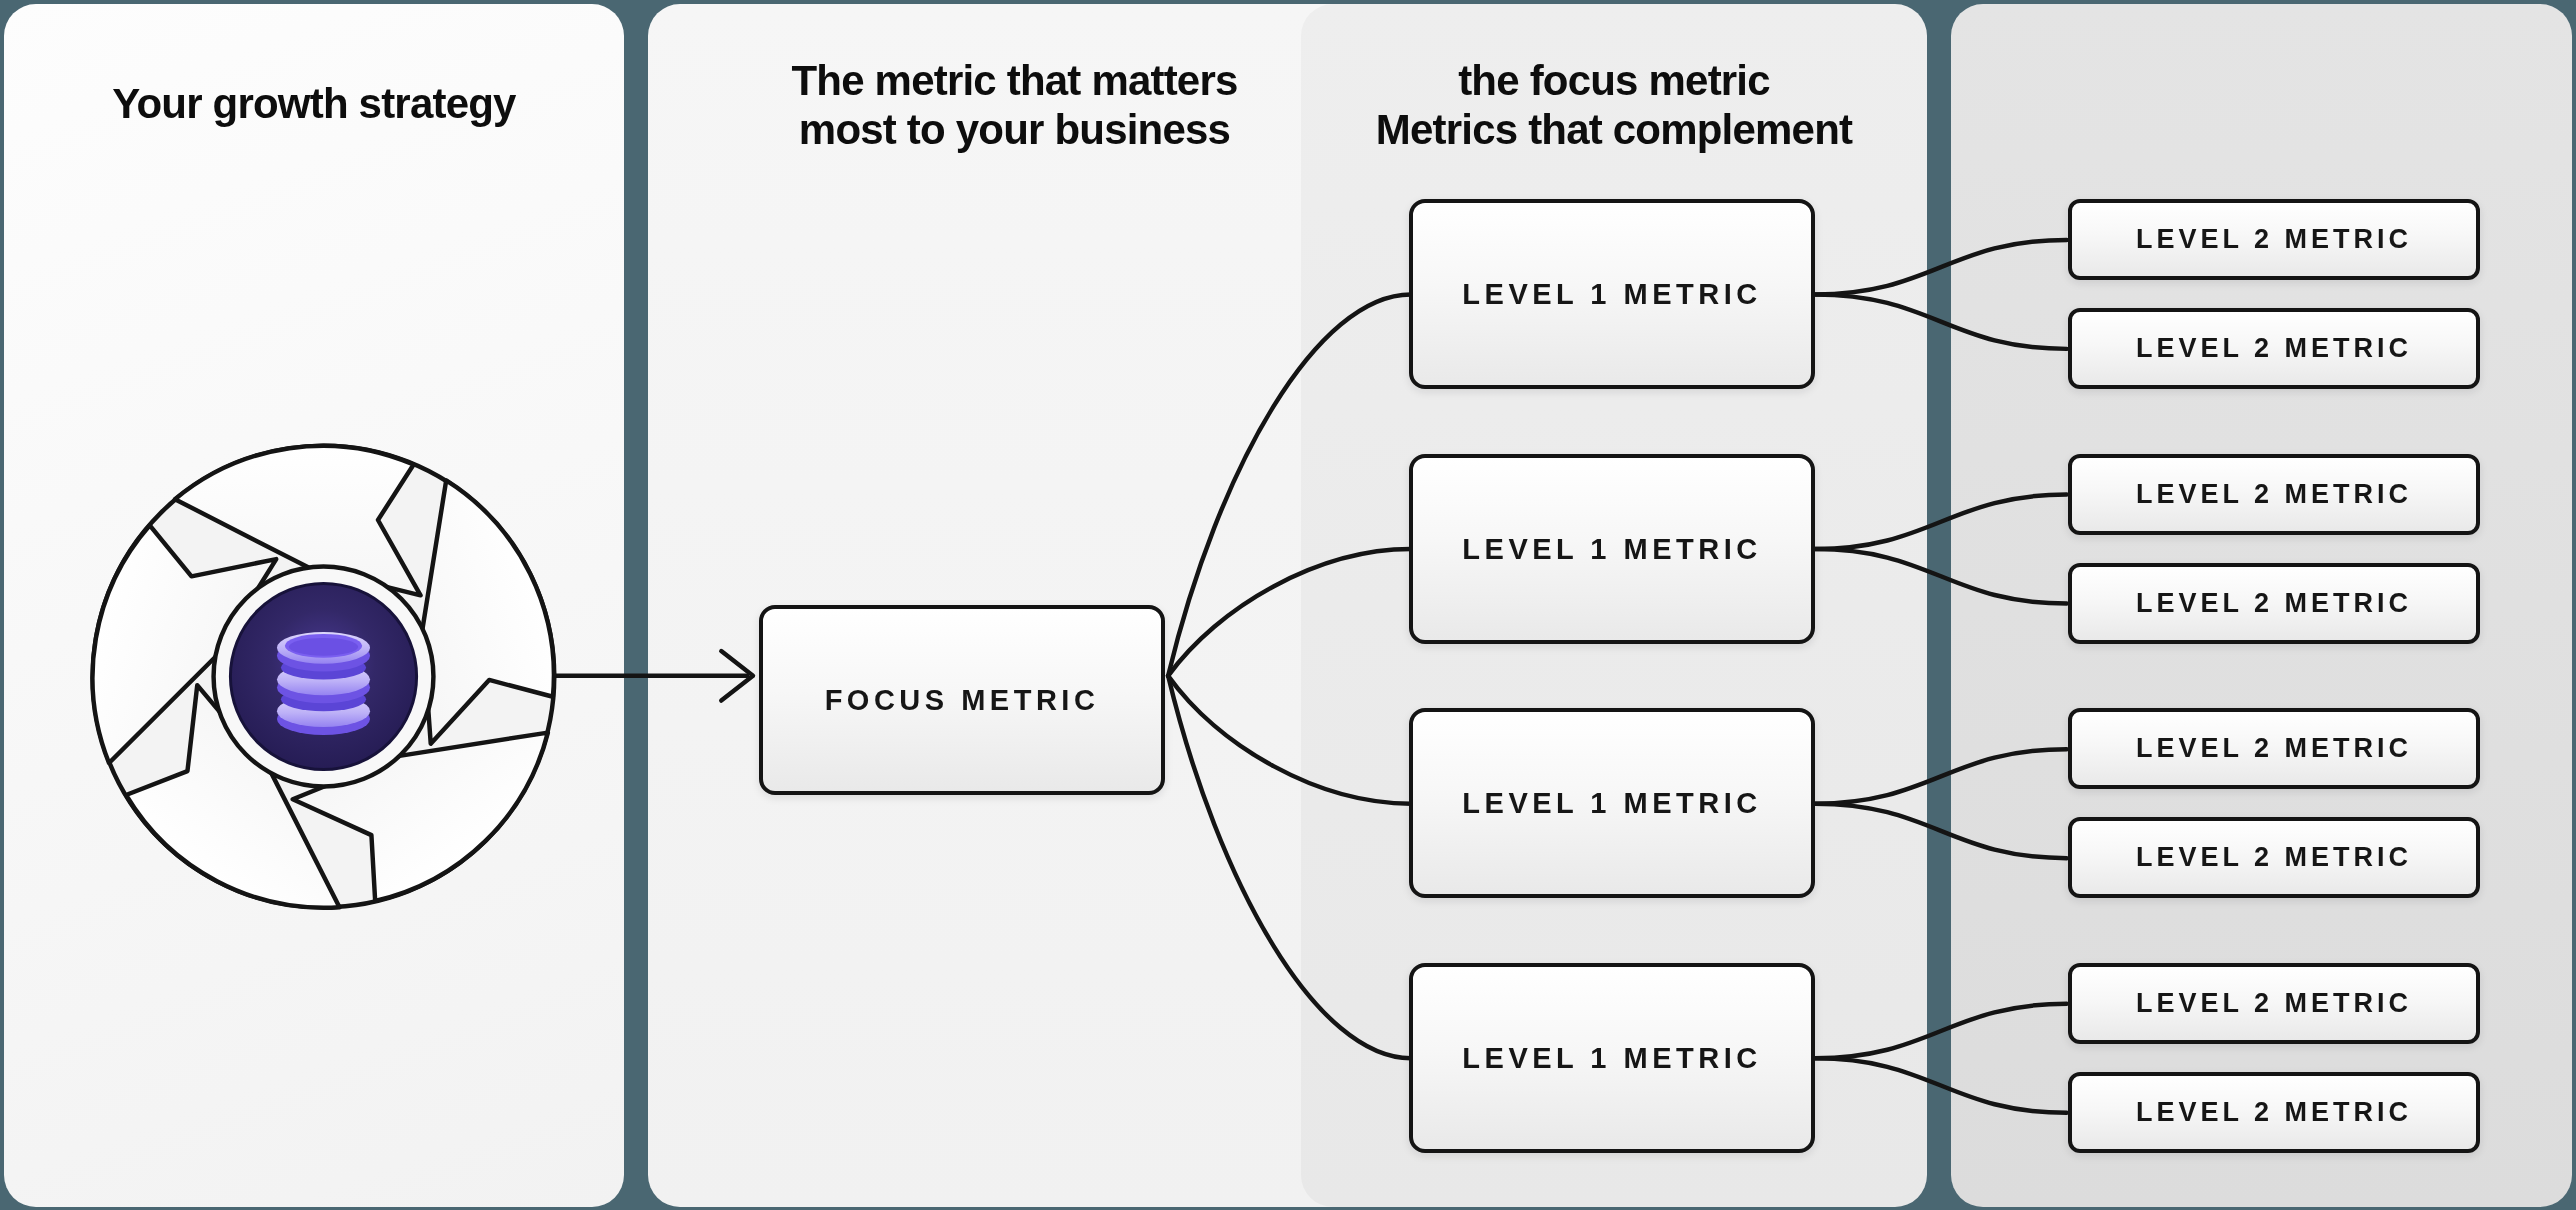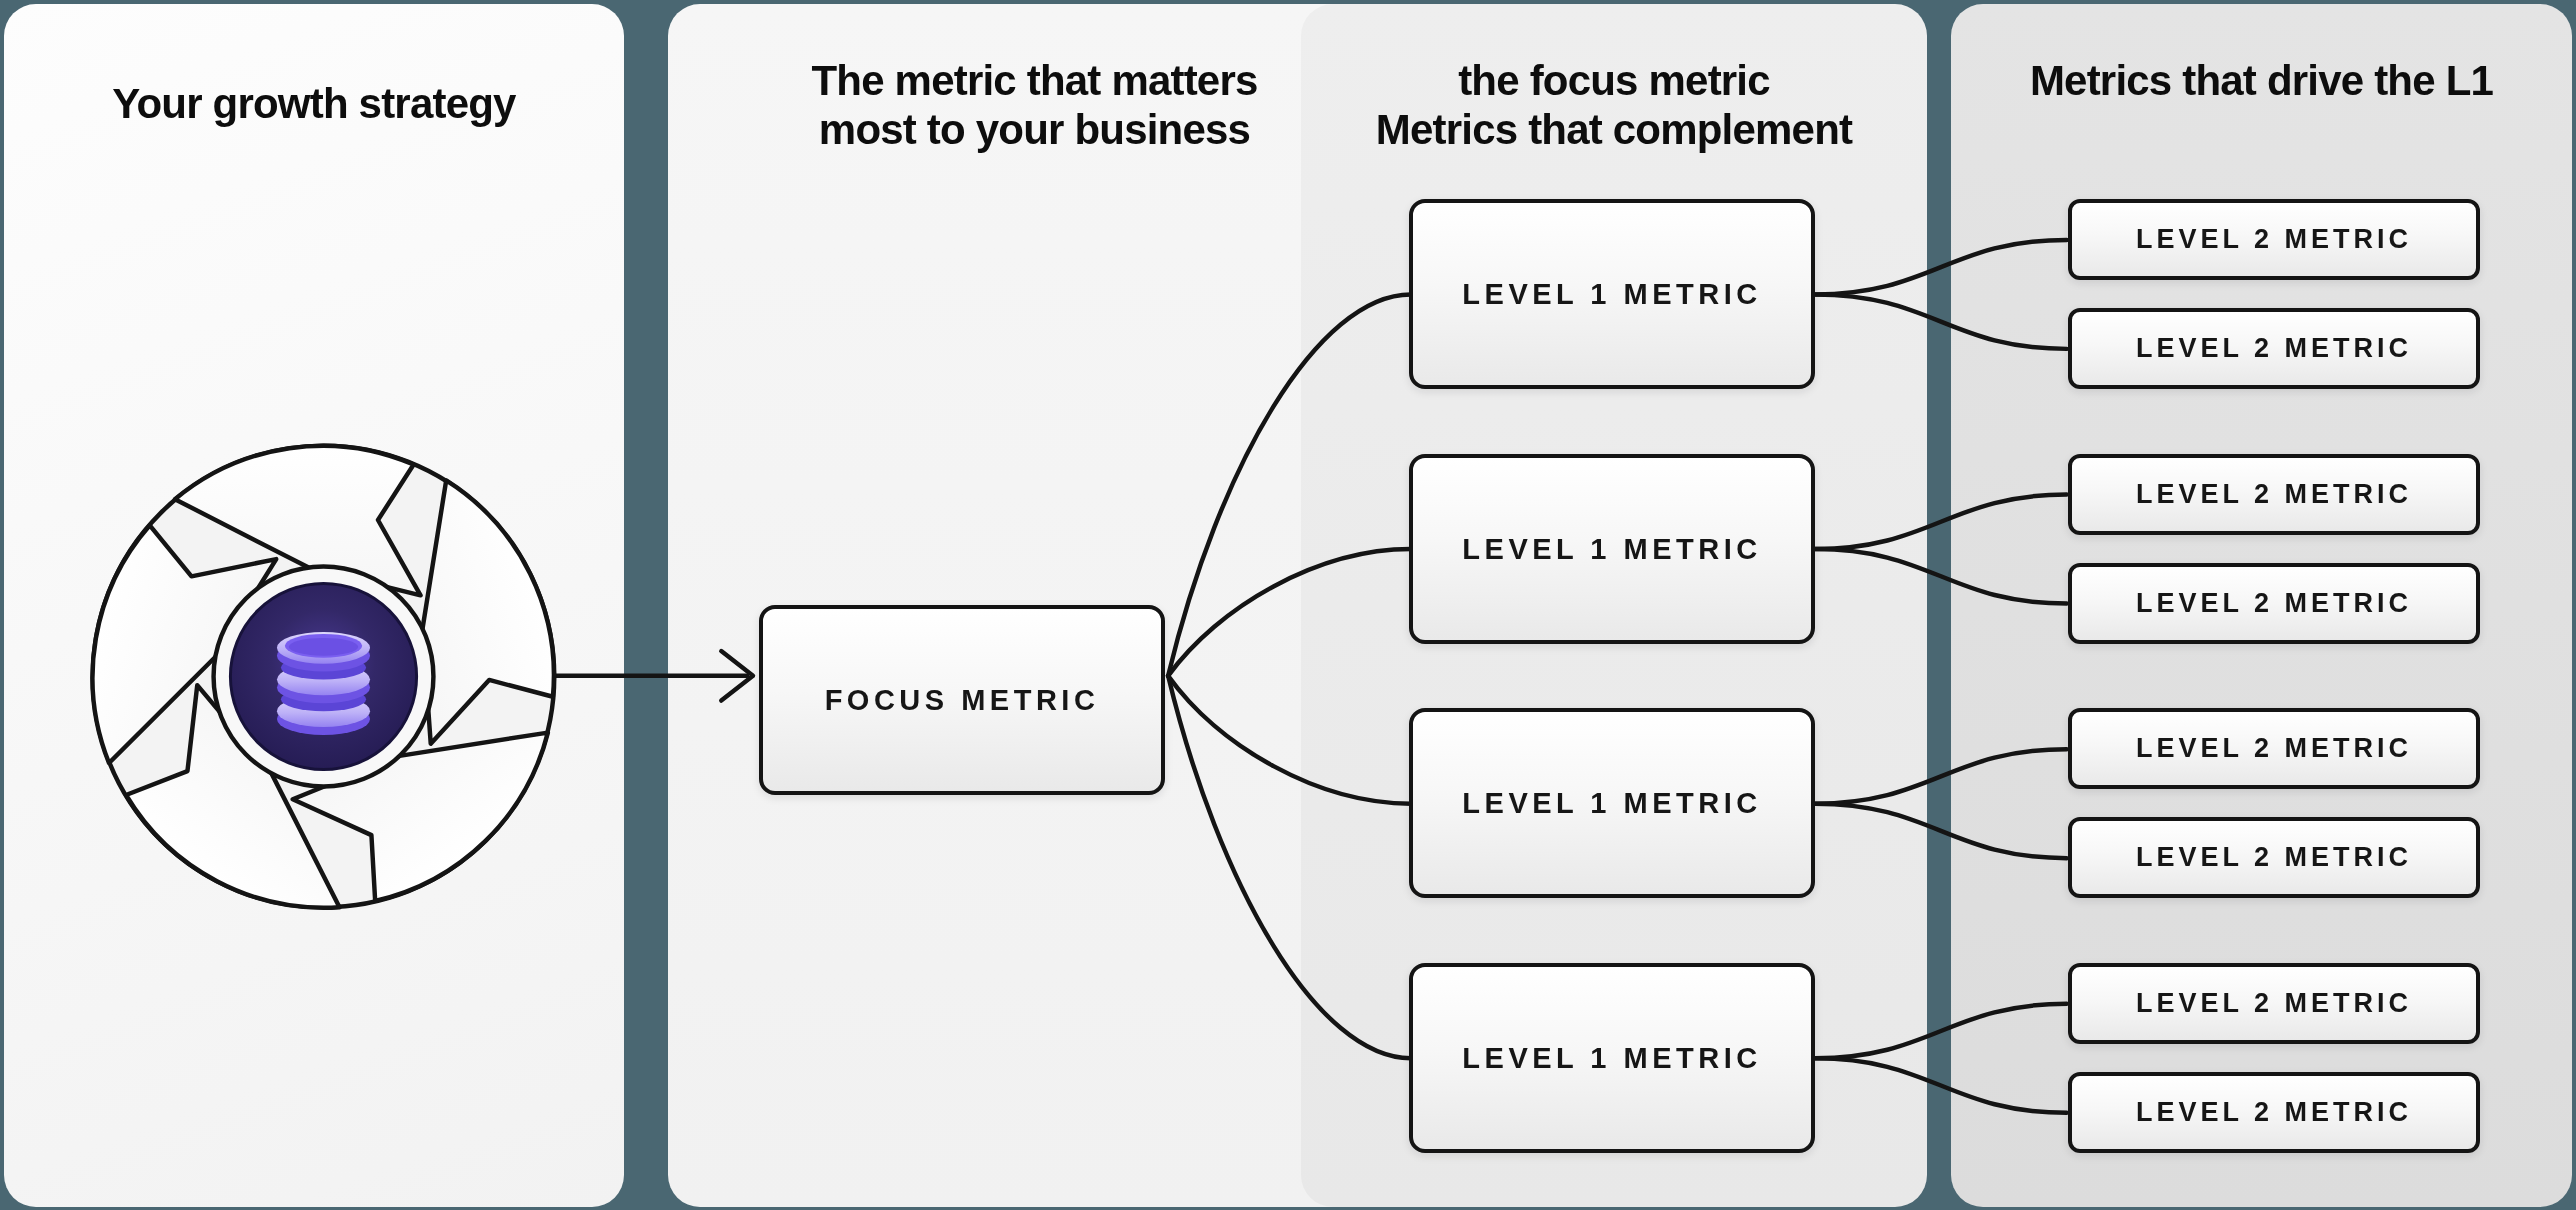--- a/index.html
+++ b/index.html
@@ -13,21 +13,21 @@
     width: 2576px; height: 1211px;
     background: #4a6772;
     overflow: hidden;
   }
   .panel {
     position: absolute;
     top: 4px; height: 1203px;
     border-radius: 32px;
   }
   .panel-1 { left: 4px;    width: 620px; background: linear-gradient(160deg, #fdfdfd 0%, #f7f7f7 55%, #f2f2f2 100%); }
-  .panel-2 { left: 668px;  width: 733px; background: linear-gradient(180deg, #f6f6f6 0%, #f1f1f1 100%); }
+  .panel-2 { left: 648px;  width: 733px; background: linear-gradient(180deg, #f6f6f6 0%, #f1f1f1 100%); }
   .panel-3 { left: 1301px; width: 626px; background: linear-gradient(180deg, #eeeeee 0%, #e8e8e8 100%); }
   .panel-4 { left: 1951px; width: 621px; background: linear-gradient(180deg, #e4e4e4 0%, #dcdcdc 100%); }
 
   .panel-title {
     position: absolute;
     left: 0; width: 100%;
     text-align: center;
     font-size: 42px;
     line-height: 49px;
     font-weight: 700;
@@ -94,21 +94,20 @@
 
   <div class="panel panel-3">
     <div class="panel-title">
       <div>the focus metric</div>
       <div>Metrics that complement</div>
     </div>
   </div>
 
   <div class="panel panel-4">
     <div class="panel-title">
-      <div>Metrics that drive the L1</div>
     </div>
   </div>
 
   <svg class="connector-layer" width="2576" height="1211" viewBox="0 0 2600 1222">
     <g fill="none" stroke="#141414" stroke-width="4.5" stroke-linecap="round" stroke-linejoin="round">
 
       <path d="M 560 682 L 754 682"></path>
       <path d="M 728 657 L 760 682 L 728 707"></path>
 
       <path d="M 1179 682 C 1230 470 1330 297 1424 297"></path>

